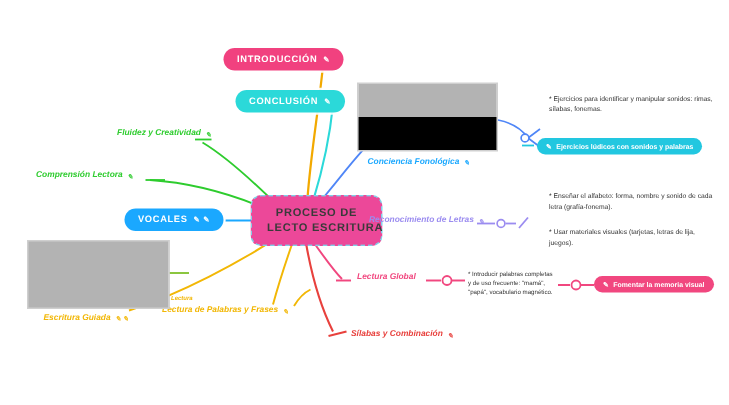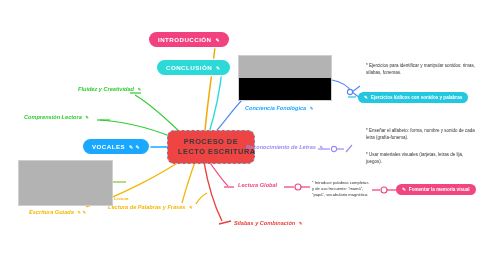--- a/index.html
+++ b/index.html
@@ -25,21 +25,21 @@
     letter-spacing:.45px;
     display:flex;align-items:center;gap:4px;
     box-shadow:0 0 0 1.5px rgba(255,255,255,.9);
   }
   .pill .glyph{font-size:5px;opacity:.95;}
 
   
   .central{
     border:1px dashed #7fd1e8;
     border-radius:7px;
-    background:#ef4444;
+    background:#ec4899;
     padding:6px 10px;
     text-align:center;
     font-size:7.4px;
     font-weight:bold;
     color:#3a3a3a;
     letter-spacing:.5px;
     line-height:1.35;
   }
 
   

